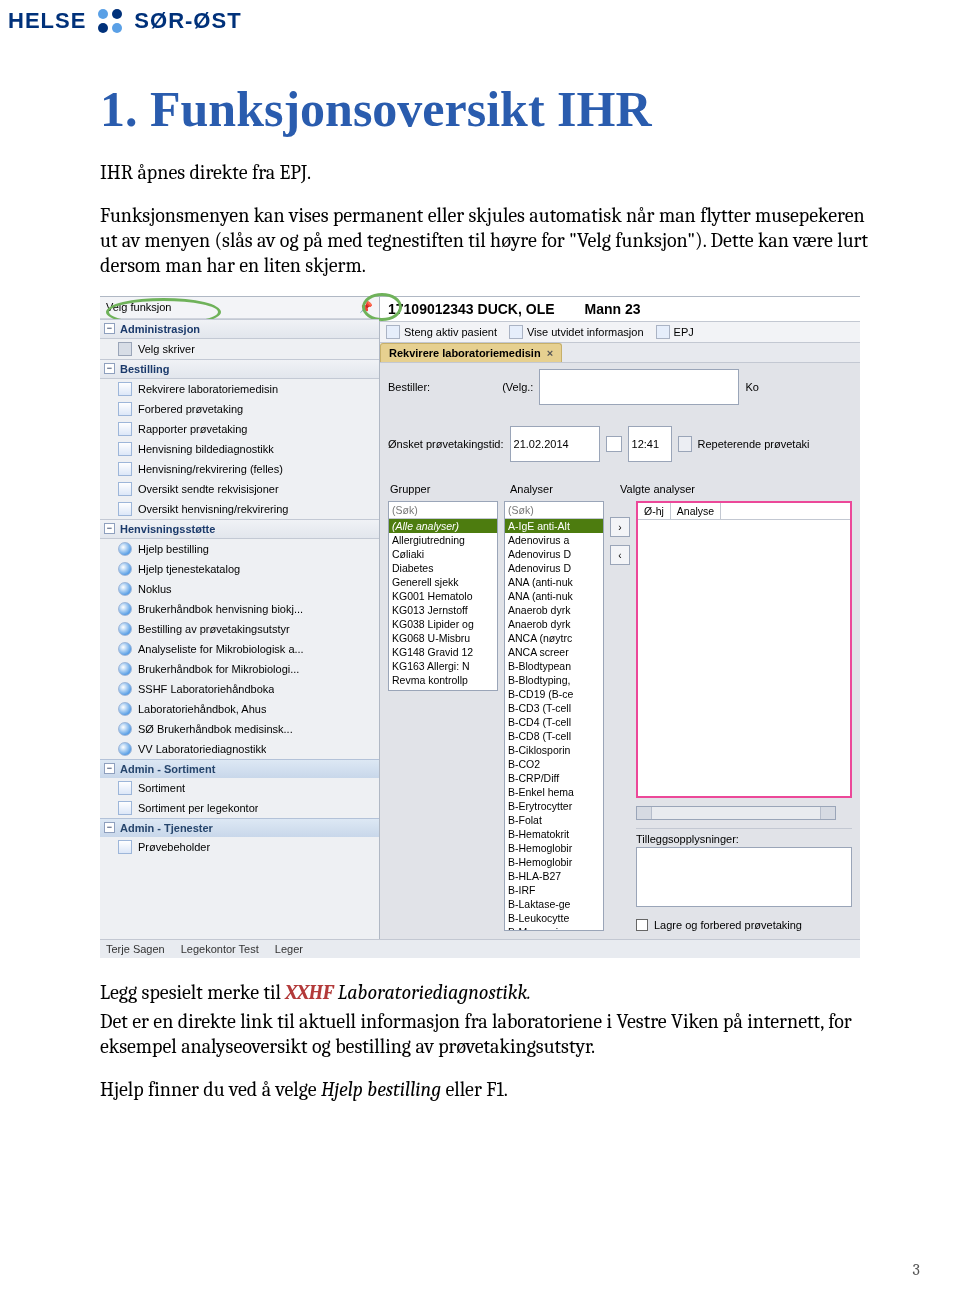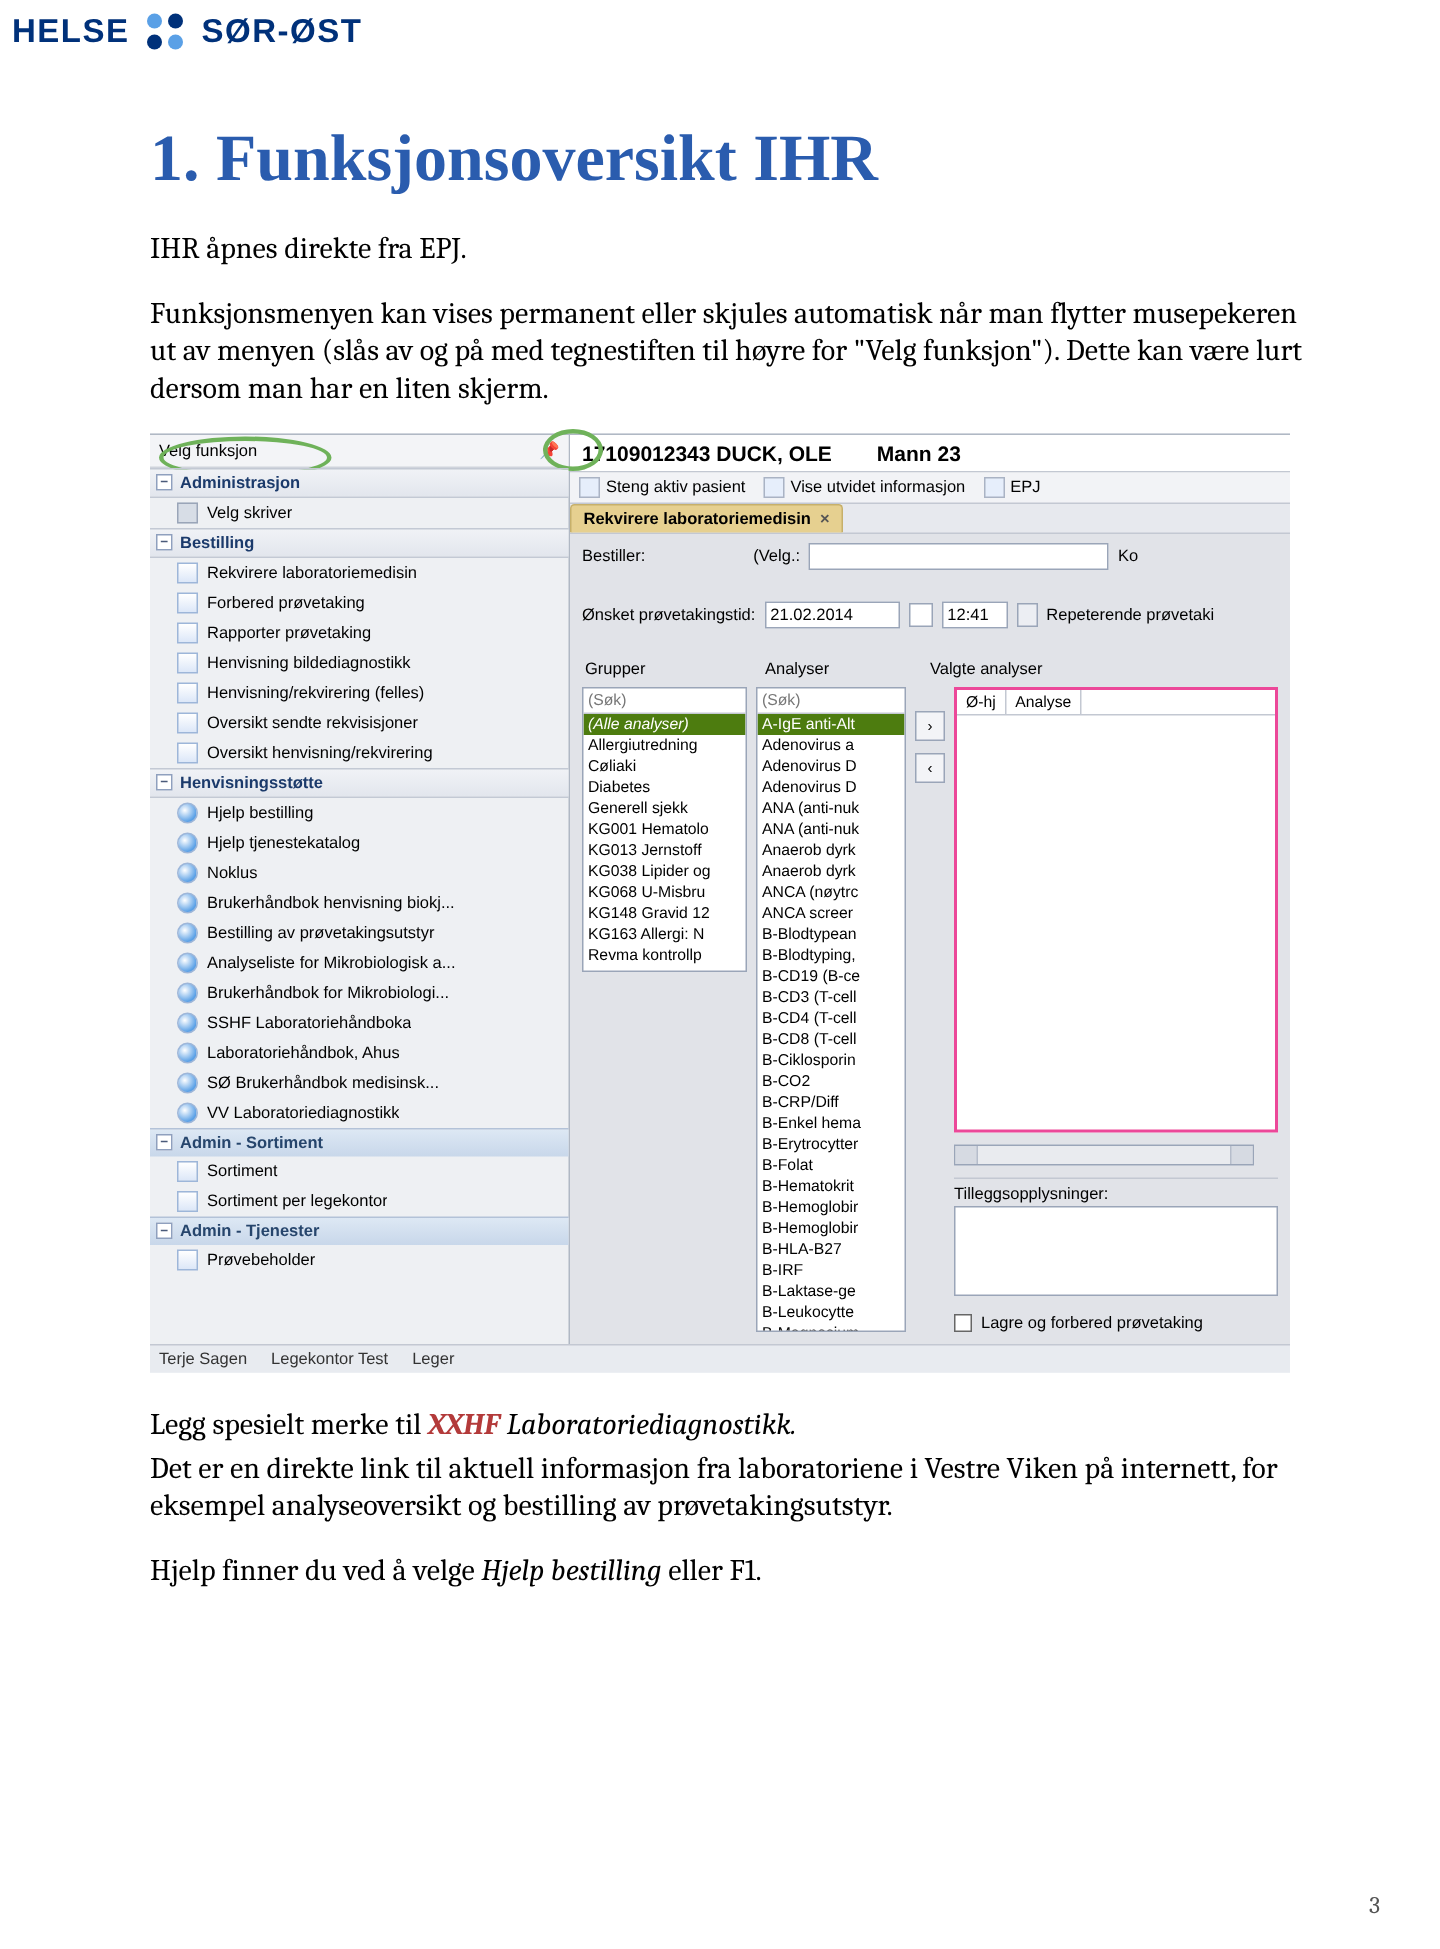--- a/index.html
+++ b/index.html
@@ -26,21 +26,21 @@
   .dot.navy { background:#00317a; }
   .logo-region {
     font-size:22px; font-weight:700; color:#00317a; letter-spacing:1px;
   }
   
   .page {
     position:absolute; top:60px; left:100px; width:770px;
   }
   h1.title {
     font-family: "Times New Roman", serif;
-    color:#2a5cae; font-size:44px; font-weight:700;
+    color:#2a5cae; font-size:50px; font-weight:700;
     margin:20px 0 22px 0;
   }
   .intro, .para {
     font-family: Cambria, "Times New Roman", serif;
     font-size:20px; line-height:1.25; color:#000;
     margin:0 0 18px 0;
   }
   .xxhf { color:#b33a3a; font-style:italic; font-weight:700; }
   .em { font-style:italic; }
   .shot-wrap {
@@ -58,21 +58,21 @@
     position:relative;
   }
   .app-row { display:flex; }
   
   .sidebar {
     width:280px; background:#eef0f3;
     border-right:1px solid #b0b8c4;
     display:flex; flex-direction:column;
   }
   .velg-head {
-    display:flex; align-items:center; justify-content:space-between;
+    display:flex; justify-content:space-between;
     background:#f3f4f7;
     border-bottom:1px solid #cfd3dc;
     padding:4px 6px;
   }
   .velg-head .pin { font-size:11px; color:#555; }
   .cat-head {
     background:linear-gradient(#f0f2f6,#e2e6ed);
     border:1px solid #c3c9d4;
     border-left:0; border-right:0;
     padding:3px 6px 3px 20px;
@@ -141,21 +141,21 @@
   .tab {
     background:#e6d090; border:1px solid #c7b06a; border-bottom:0;
     border-radius:3px 3px 0 0;
     padding:3px 8px; font-weight:700; font-size:11px;
     display:flex; align-items:center; gap:6px;
   }
   .tab .x { font-weight:700; color:#555; cursor:pointer;}
   .form-area { background:#e1e3e8; padding:6px 8px; font-size:11px;}
   .form-row { display:flex; align-items:center; gap:6px; margin-bottom:21px;}
   .txt {
-    background:#fff; border:1px solid #9aa5b8; height:18px;
+    background:#fff; border:1px solid #9aa5b8; height:36px;
     padding:0 3px; font-size:11px;
   }
   .mini { width:90px;}
   .group-labels { display:flex; gap:10px; font-size:11px; color:#000; margin-top:0;}
   .group-labels span { padding:0 2px;}
   .panels { display:flex; gap:6px; padding:0 8px 8px 8px;}
   .list-panel {
     background:#fff; border:1px solid #9aa5b8;
     display:flex; flex-direction:column;
     font-size:10.5px;

